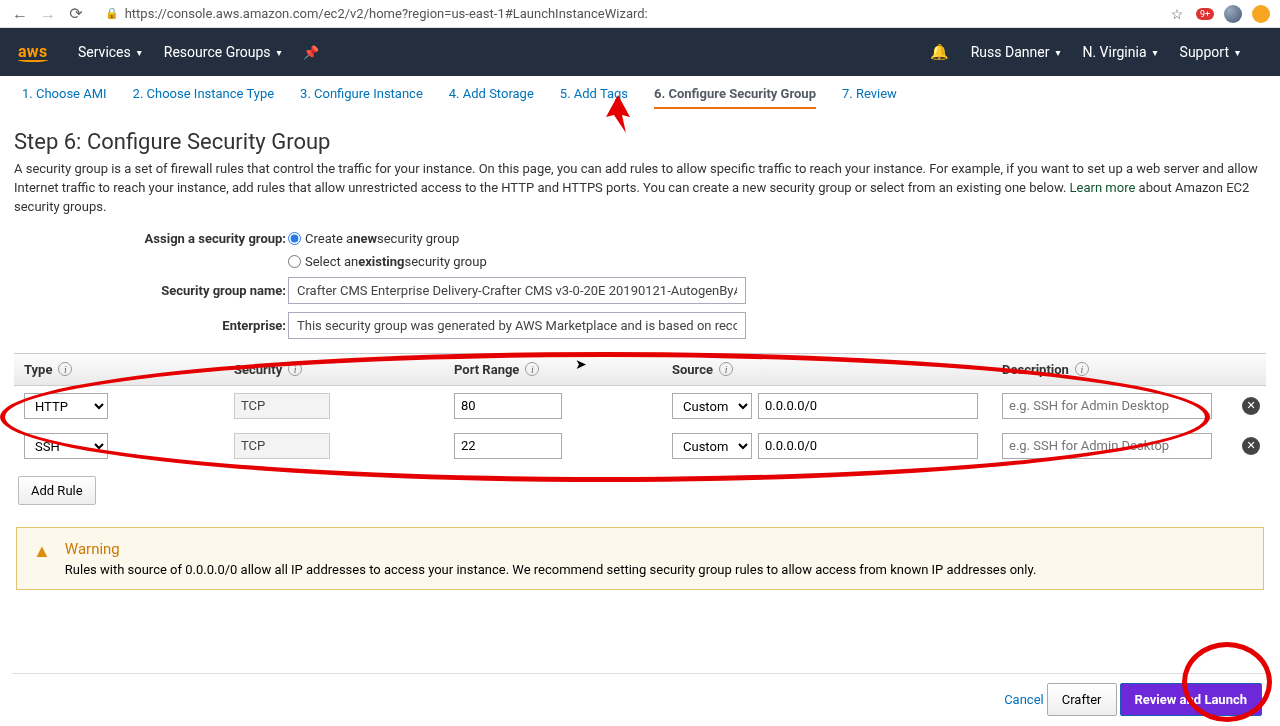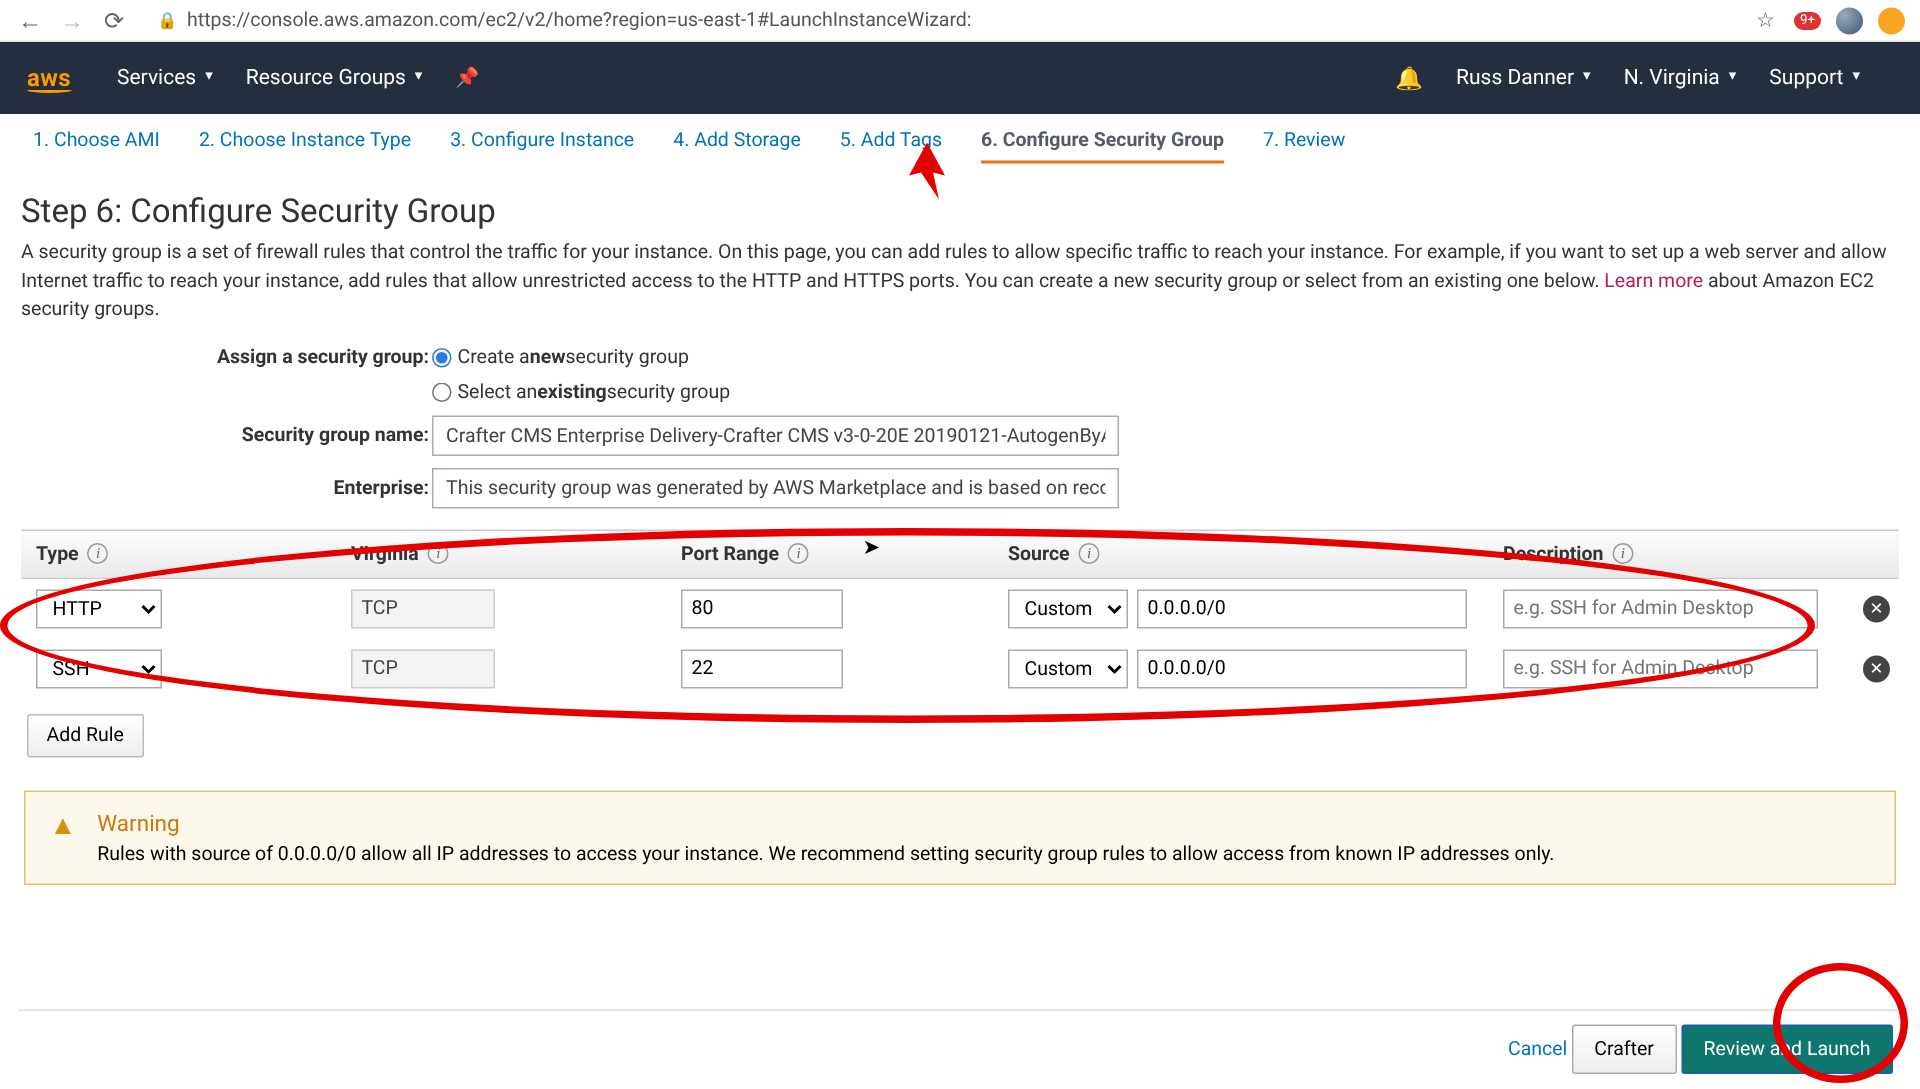--- a/index.html
+++ b/index.html
@@ -12,34 +12,34 @@
 .url-bar { flex: 1; display: flex; align-items: center; gap: 6px; border: 1px solid transparent; border-radius: 14px; padding: 0 10px; font-size: 13px; color: #555; }
 .url-bar .lock { color: #555; font-size: 11px; }
 .browser-right { display: flex; align-items: center; gap: 10px; }
 .browser-right .icon { width: 18px; height: 18px; display: inline-flex; align-items: center; justify-content: center; font-size: 14px; }
 .badge9 { background: #d33; color: #fff; font-size: 9px; border-radius: 6px; padding: 1px 4px; position: relative; }
 
 
 .aws-nav { background: #232f3e; color: #fff; display: flex; align-items: center; height: 48px; padding: 0 18px; }
 .aws-logo { color: #ff9900; font-weight: 700; font-size: 16px; margin-right: 30px; letter-spacing: 0.3px; }
 .aws-logo .smile { display:block; border-bottom: 2px solid #ff9900; border-radius: 0 0 50% 50%; height: 4px; width: 30px; margin-top:-3px;}
-.nav-item { color: #fff; font-size: 14px; margin-right: 22px; display: flex; gap: 6px; cursor: pointer; }
+.nav-item { color: #fff; font-size: 14px; margin-right: 22px; display: flex; align-items: center; gap: 6px; cursor: pointer; }
 .nav-spacer { flex: 1; }
 .caret { font-size: 10px; }
 
 
 .wizard-steps { display: flex; gap: 26px; padding: 10px 22px 4px; font-size: 13px; }
 .step { color: #0073bb; cursor: pointer; }
 .step.active { color: #545b64; font-weight: 700; border-bottom: 2px solid #ec7211; padding-bottom: 6px; }
 
 
 .content { padding: 10px 14px 0 14px; font-size: 13px; color: #333; }
 .page-title { font-size: 22px; font-weight: 400; color: #333; margin: 6px 0 6px; }
 .desc { font-size: 13px; line-height: 1.45; color: #333; }
-.desc a { color: #be185d; text-decoration: none; }
+.desc a { color: #14532d; text-decoration: none; }
 
 .form-area { margin-top: 14px; }
 .form-row { display: flex; align-items: center; margin-bottom: 8px; }
 .form-label { width: 274px; text-align: right; font-weight: 700; padding-right: 2px; font-size: 13px; color:#333;}
 .radio-row { display: flex; align-items: center; font-size: 13px; }
 .radio-row input { margin-right: 4px; accent-color:#2b7be4; }
 .radio-row strong { font-weight: 700; }
 .text-input { width: 458px; border: 1px solid #aab; padding: 5px 8px; font-size: 13px; color: #444; background:#fff;}
 
 
@@ -63,21 +63,21 @@
 
 .warning-box { margin: 22px 2px 0; border: 1px solid #e0c36e; background: #fdf8ec; padding: 12px 16px; display: flex; gap: 14px; }
 .warn-icon { color: #d98f0c; font-size: 18px; }
 .warn-title { color: #c97a0a; font-size: 15px; font-weight: 400; margin-bottom: 4px; }
 .warn-text { font-size: 13px; color: #000000; }
 
 
 .footer { position: absolute; bottom: 10px; right: 18px; display: flex; gap: 3px; align-items: center; }
 .footer .link { color: #0073bb; font-size: 13px; cursor: pointer; }
 .btn { border: 1px solid #aaa; background: linear-gradient(#fff,#eee); padding: 8px 14px; font-size: 13px; cursor: pointer; border-radius:2px;}
-.btn.primary { background: #0f766e; border-color: #1a5db8; color: #fff; font-weight:400;}
+.btn.primary { background: #6d28d9; border-color: #1a5db8; color: #fff; font-weight:700;}
 hr.footer-line { position:absolute; bottom:52px; left:12px; right:12px; border:none; border-top:1px solid #ddd;}
 
 
 .anno-arrow { position:absolute; left:598px; top:95px; pointer-events:none; }
 .anno-ellipse { position:absolute; left:0px; top:352px; width:1210px; height:130px; border:5px solid #e40000; border-radius:50%; pointer-events:none;}
 .anno-circle { position:absolute; right:8px; bottom:4px; width:90px; height:80px; border:5px solid #e40000; border-radius:50%; pointer-events:none;}
 .cursor-arrow { position:absolute; left:575px; top:356px; font-size:14px; pointer-events:none;}
 
 .bell { font-size:15px; }
 .star { color:#555; font-size:14px;}
@@ -178,21 +178,21 @@
     </div>
   </div>
 
   <div class="sg-table">
     <div class="sg-head">
       <div>
           <span>Type</span>
           <span class="info-i">i</span>
         </div>
       <div>
-          <span>Virginia</span>
+          <span>Security</span>
           <span class="info-i">i</span>
         </div>
       <div>
           <span>Port Range</span>
           <span class="info-i">i</span>
         </div>
       <div>
           <span>Source</span>
           <span class="info-i">i</span>
         </div>

